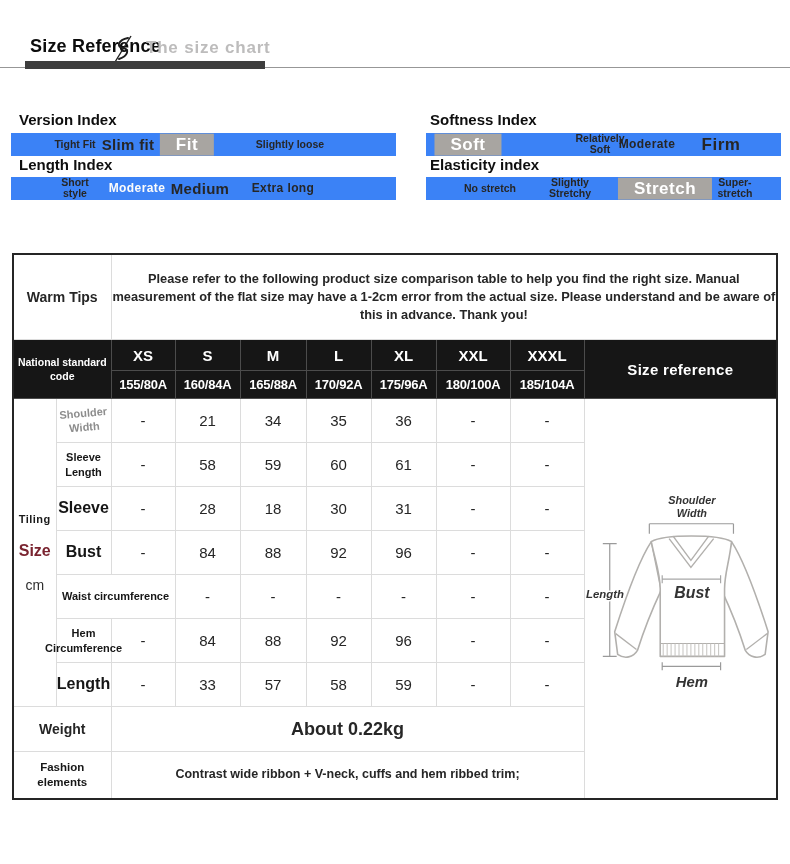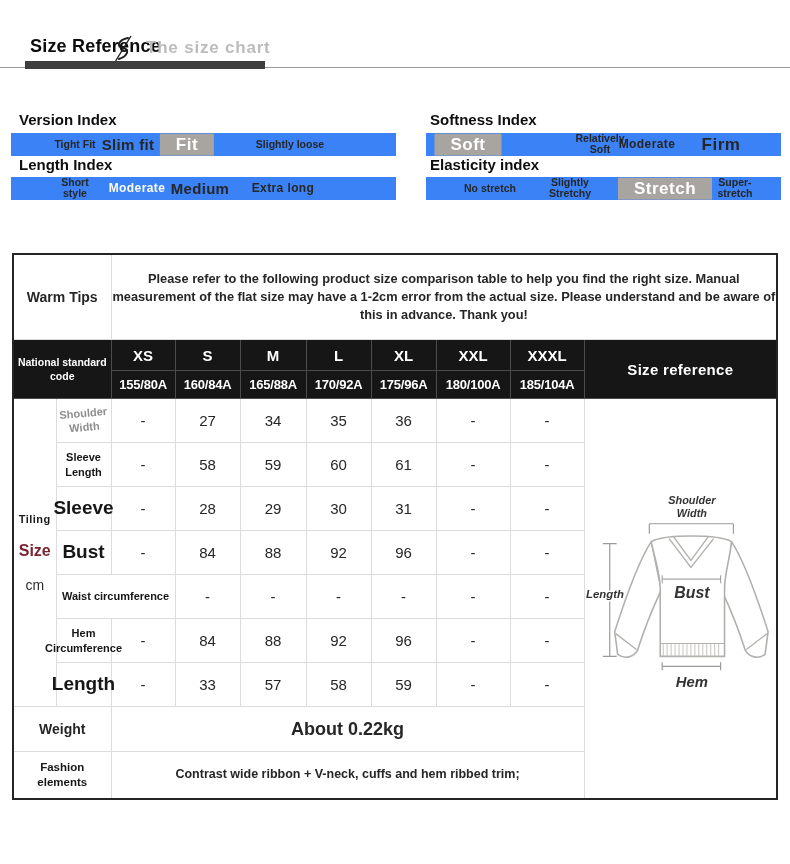--- a/index.html
+++ b/index.html
@@ -42,21 +42,21 @@
   tr.hdr td{background:#161616;color:#fff;border-color:#4c4c4c;}
   tr.hdr1 td{height:30px;}
   tr.hdr2 td{height:27px;}
   .corner-cell{font-size:10.5px;font-weight:700;line-height:1.35;}
   .size-letter{font-size:15px;font-weight:700;}
   .size-code{font-size:13px;font-weight:700;letter-spacing:-.2px;}
   .ref-hdr{font-size:15px;font-weight:700;letter-spacing:.3px;}
   tr.brow td{height:43px;}
   .lbl-wrap{display:flex;justify-content:center;align-items:center;}
   .rlabel{display:inline-block;width:min-content;text-align:center;font-weight:700;font-size:11px;line-height:1.3;color:#161616;}
-  .rlabel.big{font-size:19px;white-space:nowrap;}
+  .rlabel.big{font-size:16px;white-space:nowrap;}
   .rlabel.gray{color:#8d8d8d;transform:rotate(-5deg);}
   .rlabel.nowrap{white-space:nowrap;}
   .val{font-size:15px;color:#2c2c2c;}
   .unit-box{display:flex;flex-direction:column;align-items:center;gap:17px;}
   .unit-tiling{font-weight:700;font-size:11px;letter-spacing:.5px;color:#1a1a1a;}
   .unit-size{font-weight:800;font-size:16px;color:#7a2430;}
   .unit-cm{font-weight:500;font-size:14px;color:#2e2e2e;}
   tr.weight-row td{height:44px;}
   tr.fashion-row td{height:46px;}
   .wlabel{font-weight:700;font-size:14px;}
@@ -158,21 +158,21 @@
         <span class="unit-size">Size</span>
         <span class="unit-cm">cm</span>
       </div>
     </td>
     <td>
           <div class="lbl-wrap">
             <span class="rlabel gray">Shoulder Width</span>
           </div>
         </td>
     <td class="val">-</td>
-    <td class="val">27</td>
+    <td class="val">21</td>
     <td class="val">34</td>
     <td class="val">35</td>
     <td class="val">36</td>
     <td class="val">-</td>
     <td class="val">-</td>
     <td rowspan="9" class="diagram-cell">
       <svg width="193" height="392" viewBox="0 0 195 392">
 
         <path d="M67,140 C55,158 39,203 30,231 L33,254 C40,259 49,257 53,250 C59,231 69,206 77,189 Z" fill="#fff" stroke="#b2b0ad" stroke-width="1.6" stroke-linejoin="round"></path>
         <path d="M148,140 C160,158 176,203 185,231 L182,254 C175,259 166,257 162,250 C156,231 146,206 138,189 Z" fill="#fff" stroke="#b2b0ad" stroke-width="1.6" stroke-linejoin="round"></path>
@@ -218,21 +218,21 @@
   </tr>
 
   <tr class="brow">
     <td>
           <div class="lbl-wrap">
             <span class="rlabel big">Sleeve</span>
           </div>
         </td>
     <td class="val">-</td>
     <td class="val">28</td>
-    <td class="val">29</td>
+    <td class="val">18</td>
     <td class="val">30</td>
     <td class="val">31</td>
     <td class="val">-</td>
     <td class="val">-</td>
   </tr>
 
   <tr class="brow">
     <td>
           <div class="lbl-wrap">
             <span class="rlabel big">Bust</span>

